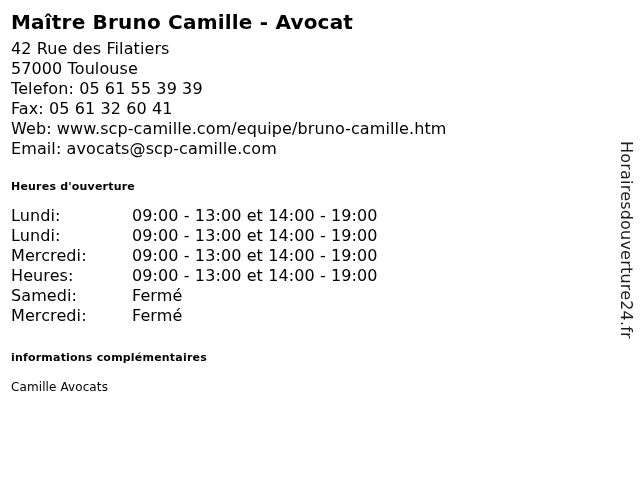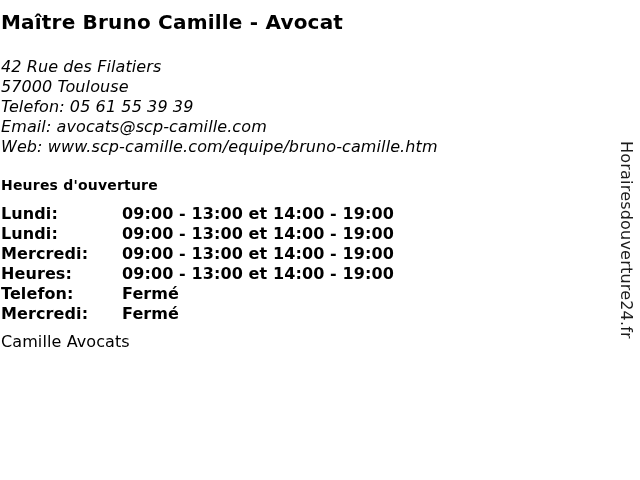--- a/index.html
+++ b/index.html
@@ -10,65 +10,63 @@
     width: 640px;
     height: 480px;
     background: #ffffff;
     color: #000000;
     font-family: "DejaVu Sans", sans-serif;
     position: relative;
     overflow: hidden;
   }
   .content {
     position: absolute;
-    left: 1px;
+    left: 11px;
     top: 10px;
     width: 560px;
   }
   .page-title {
     font-size: 20px;
     font-weight: bold;
     line-height: 24px;
     margin: 0;
     letter-spacing: 0.2px;
   }
   .contact-block {
-    margin-top: 23px;
+    margin-top: 5px;
     font-size: 16px;
     line-height: 20px;
     letter-spacing: 0.1px;
-    font-style: italic;
   }
   .section-heading {
     margin-top: 17px;
-    font-size: 14px;
+    font-size: 11px;
     font-weight: bold;
     line-height: 22px;
     letter-spacing: 0.2px;
   }
   .hours-table {
     margin-top: 8px;
     font-size: 16px;
     line-height: 20px;
     letter-spacing: 0.1px;
-    font-weight: bold;
   }
   .hours-row {
     display: flex;
   }
   .hours-day {
     width: 121px;
     flex: 0 0 121px;
   }
   .info-heading {
     margin-top: 21px;
   }
   .info-text {
     margin-top: 8px;
-    font-size: 16px;
+    font-size: 12px;
     line-height: 20px;
     letter-spacing: 0.1px;
   }
   .branding-vertical {
     position: absolute;
     right: 4px;
     top: 50%;
     transform: translateY(-50%);
     writing-mode: vertical-rl;
     text-orientation: mixed;
@@ -82,22 +80,23 @@
 <body>
 
 <div class="content">
 
   <h1 class="page-title">Maître Bruno Camille - Avocat</h1>
 
   <div class="contact-block">
     <div>42 Rue des Filatiers</div>
     <div>57000 Toulouse</div>
     <div>Telefon: 05 61 55 39 39</div>
+    <div>Fax: 05 61 32 60 41</div>
+    <div>Web: www.scp-camille.com/equipe/bruno-camille.htm</div>
     <div>Email: avocats@scp-camille.com</div>
-    <div>Web: www.scp-camille.com/equipe/bruno-camille.htm</div>
   </div>
 
   <div class="section-heading">Heures d'ouverture</div>
 
   <div class="hours-table">
     <div class="hours-row">
       <span class="hours-day">Lundi:</span>
       <span class="hours-times">09:00 - 13:00 et 14:00 - 19:00</span>
     </div>
     <div class="hours-row">
@@ -108,27 +107,28 @@
       <span class="hours-day">Mercredi:</span>
       <span class="hours-times">09:00 - 13:00 et 14:00 - 19:00</span>
     </div>
     <div class="hours-row">
       <span class="hours-day">Heures:</span>
       <span class="hours-times">09:00 - 13:00 et 14:00 - 19:00</span>
     </div>
     <div class="hours-row">
     </div>
     <div class="hours-row">
-      <span class="hours-day">Telefon:</span>
+      <span class="hours-day">Samedi:</span>
       <span class="hours-times">Fermé</span>
     </div>
     <div class="hours-row">
       <span class="hours-day">Mercredi:</span>
       <span class="hours-times">Fermé</span>
     </div>
   </div>
 
+  <div class="section-heading info-heading">informations complémentaires</div>
 
   <div class="info-text">Camille Avocats</div>
 
 </div>
 
 <div class="branding-vertical">Horairesdouverture24.fr</div>
 
 </body></html>

